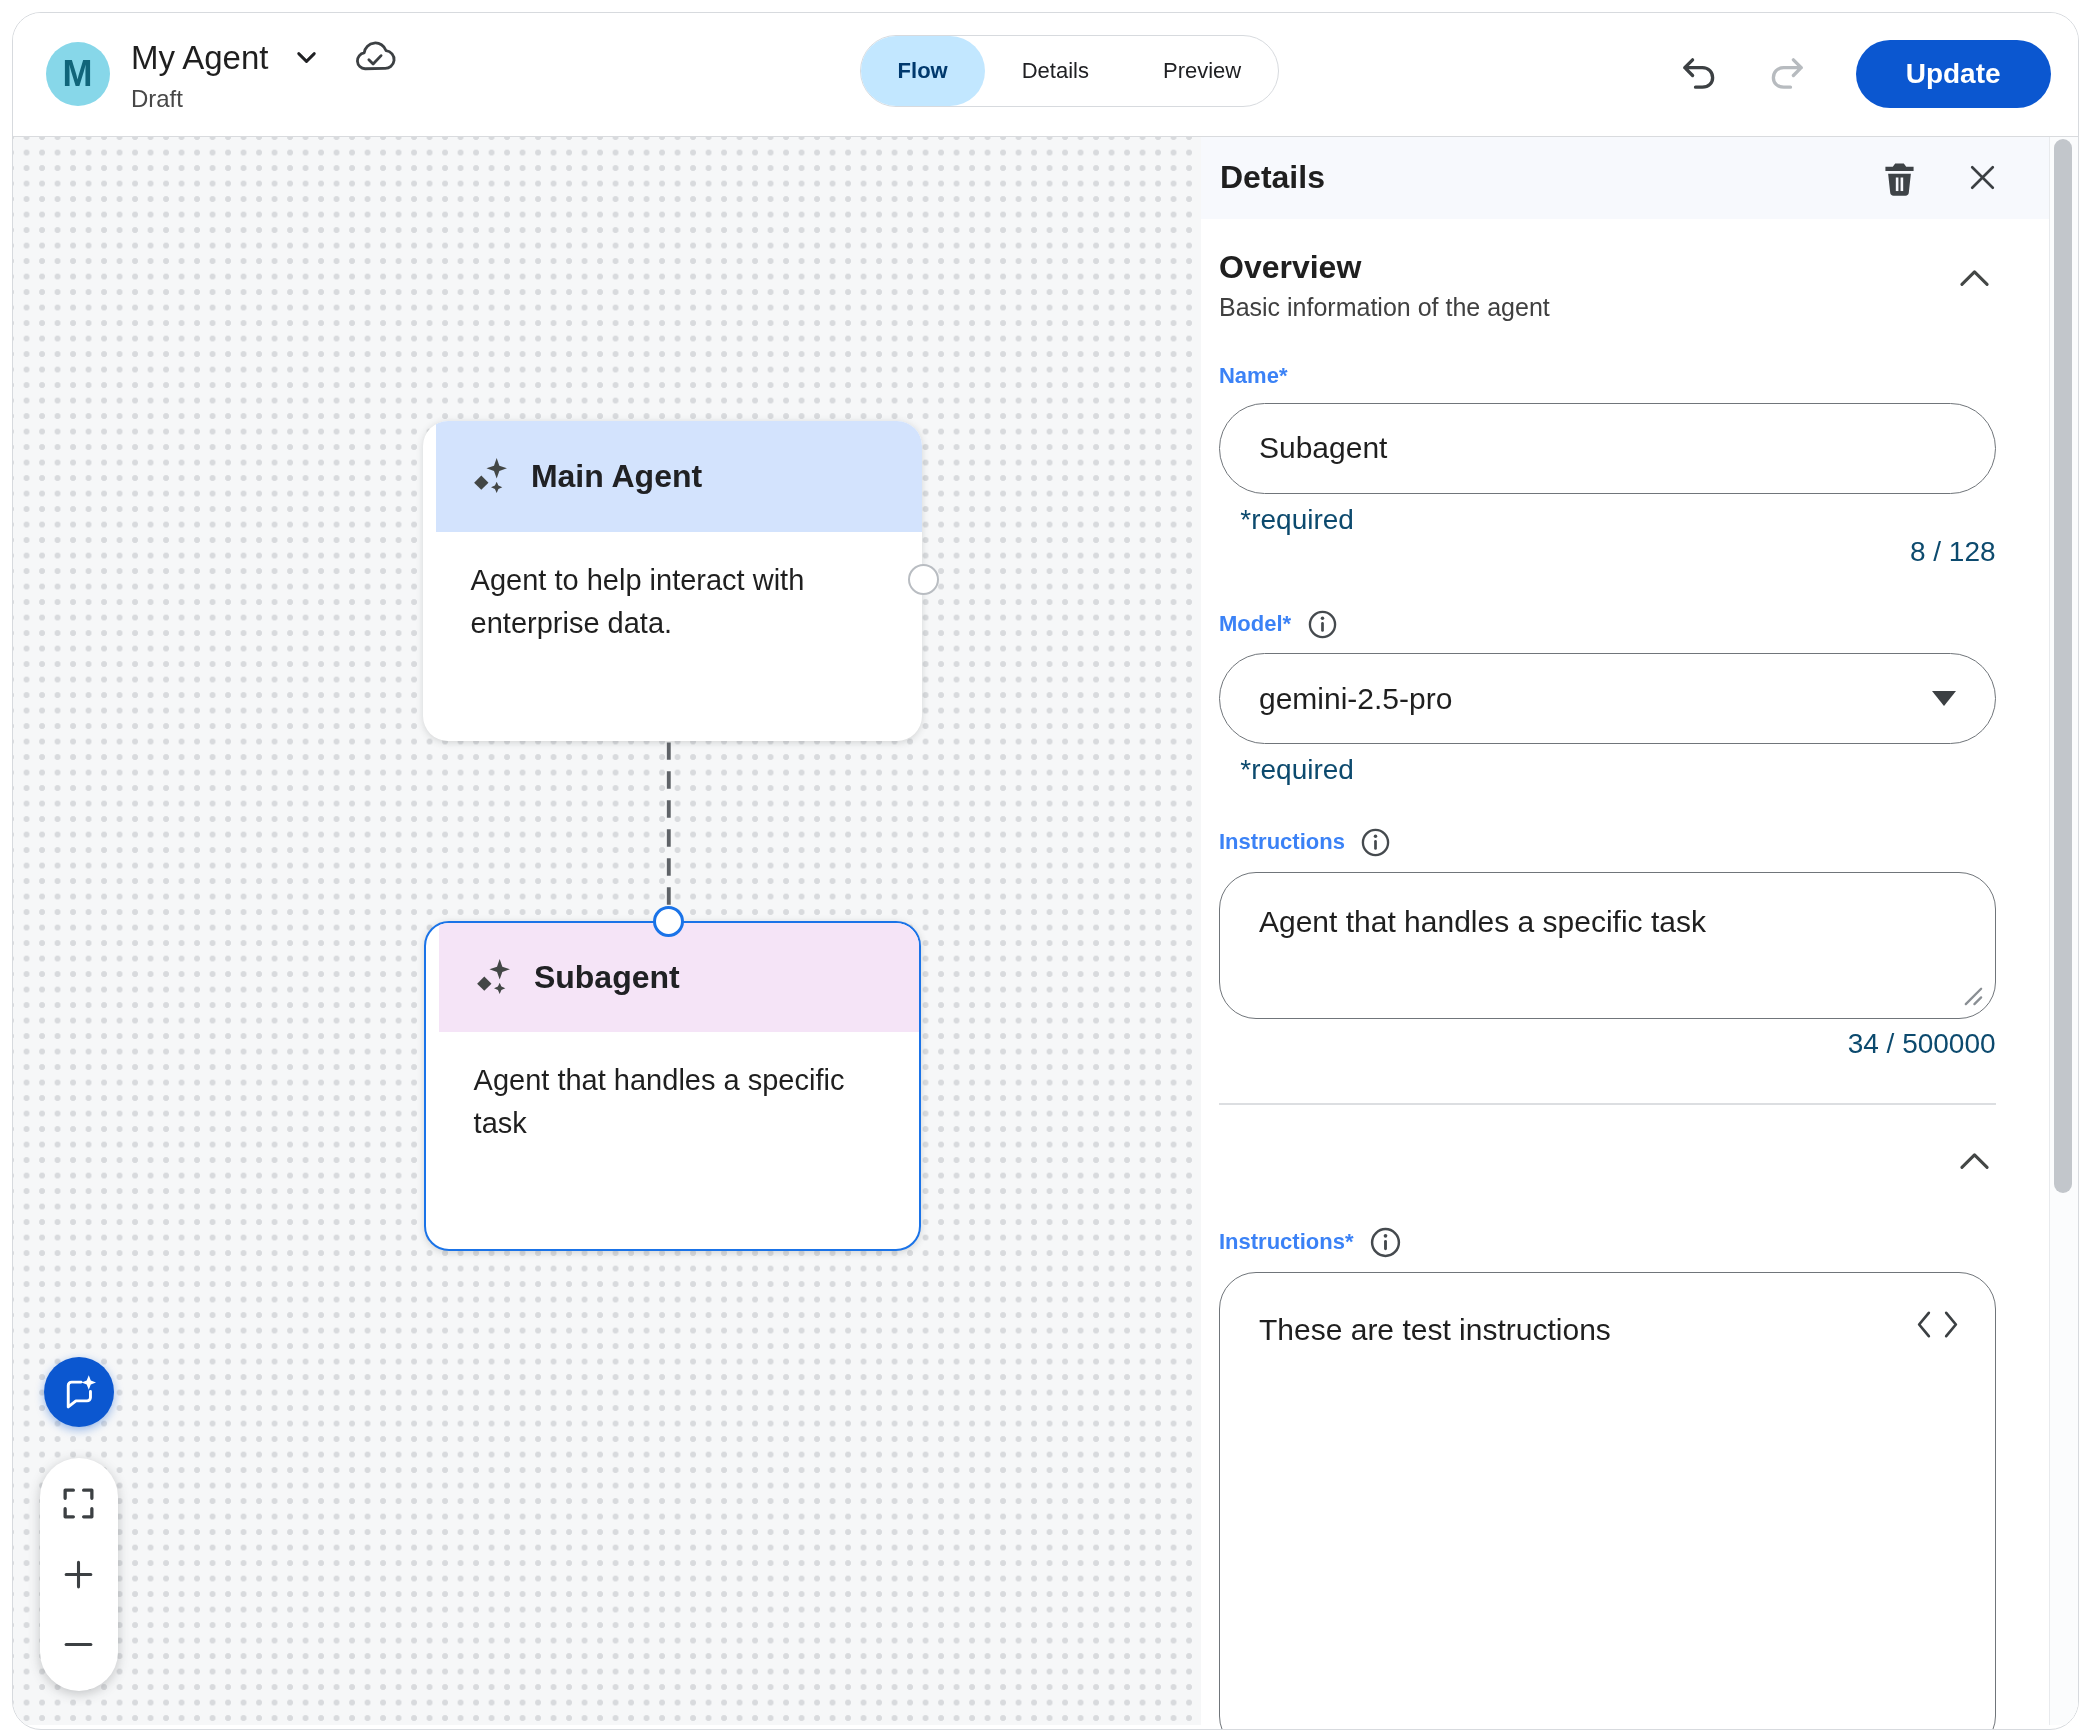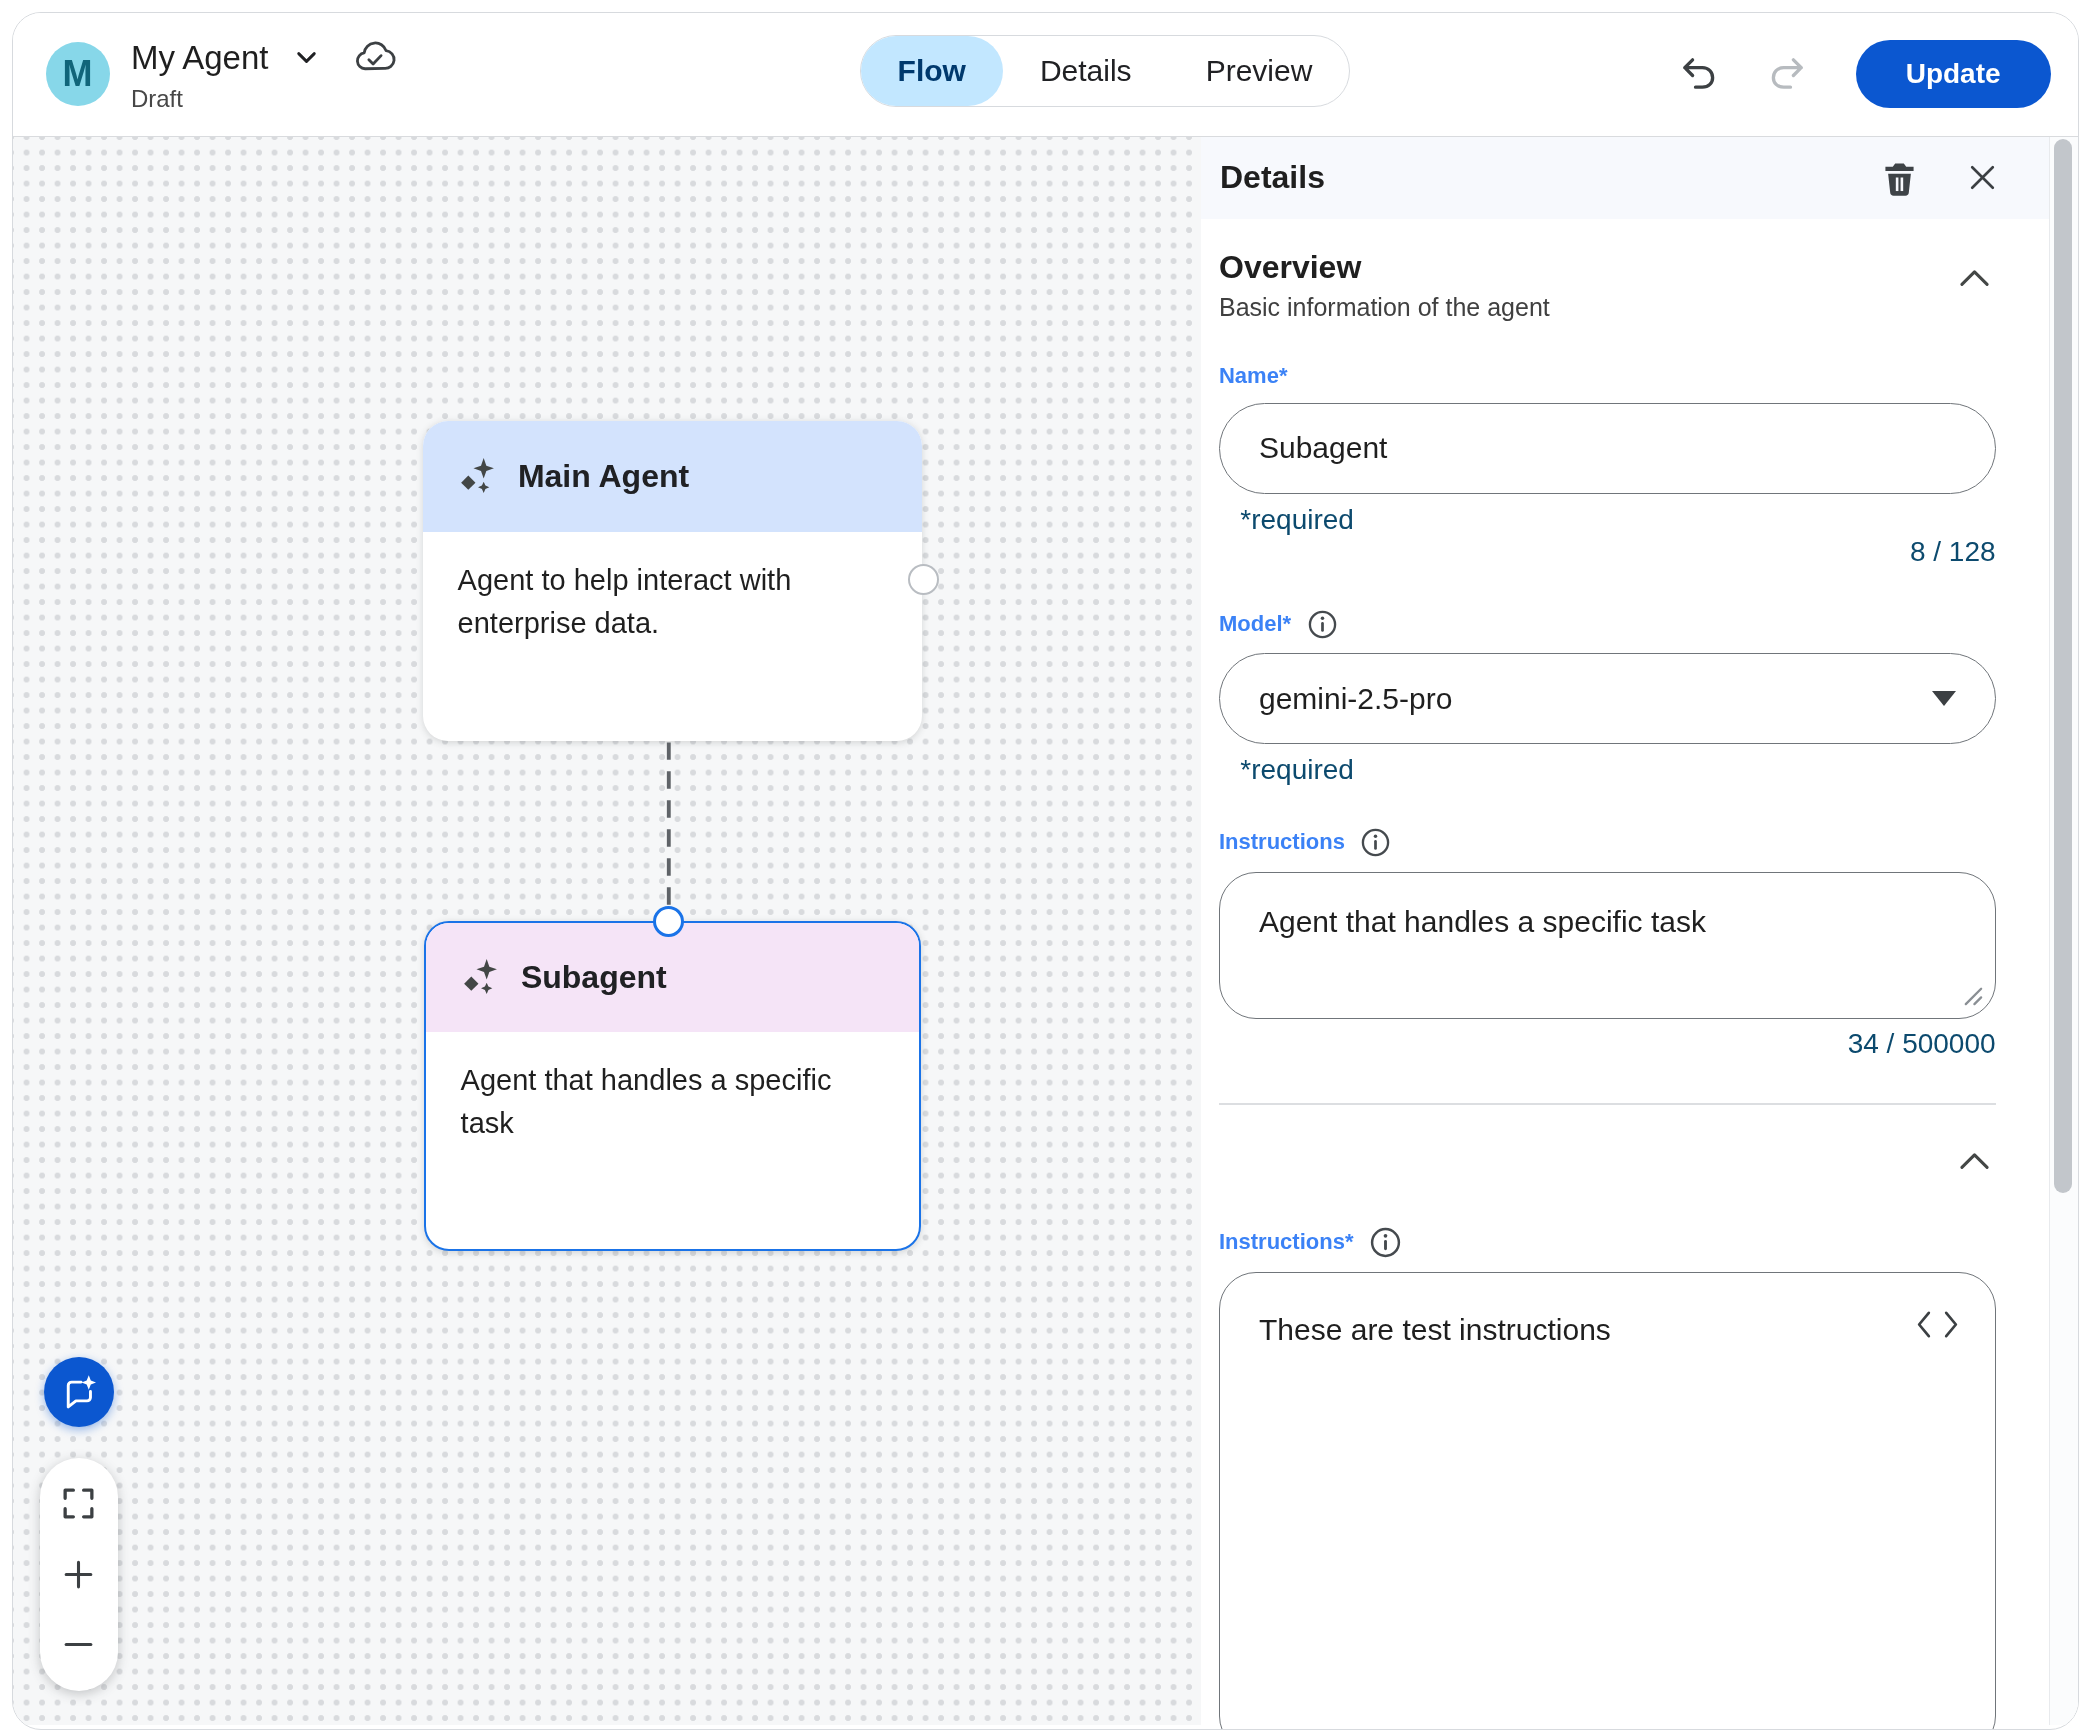--- a/index.html
+++ b/index.html
@@ -22,36 +22,36 @@
   .title-block { margin-left:21.3px; }
   .title-row { display:flex; align-items:center; }
   .app-title { font-size:33px; font-weight:normal; color:#1f1f1f; }
   .title-chevron { margin-left:21.3px; display:flex; align-items:center; cursor:pointer; }
   .cloud-icon { margin-left:29px; display:flex; align-items:center; }
   .app-status { font-size:24px; color:#474747; margin-top:4.9px; }
   .tabs {
     position:absolute; left:847px; top:22px; height:72px; display:flex; align-items:stretch;
     border:1.9px solid #d7dade; border-radius:39px; background:#fff;
   }
-  .tab { display:flex; align-items:center; padding:0 37px; font-size:30px; color:#202124; cursor:pointer; border-radius:39px; }
+  .tab { display:flex; align-items:center; padding:0 37px; font-size:22px; color:#202124; cursor:pointer; border-radius:39px; }
   .tab.active { background:#c2e7ff; color:#00396d; font-weight:bold; }
   .tb-right { position:absolute; right:27px; top:0; height:100%; display:flex; align-items:center; gap:39px; }
   .icon-btn { width:54px; height:54px; display:flex; align-items:center; justify-content:center; border:none; background:transparent; cursor:pointer; padding:0; }
   .update-btn {
     height:68px; padding:0 50px; border:none; border-radius:34px; background:#0b57d0; color:#fff;
     font-size:28px; font-weight:bold; font-family:"Liberation Sans", sans-serif; cursor:pointer;
   }
   
   .main { display:flex; height:1588px; }
   .canvas {
     position:relative; flex:1; overflow:hidden; background-color:#f6f7f8;
     background-image:radial-gradient(circle, #d8dadd 2.7px, transparent 3.2px);
     background-size:15.5px 15.5px; background-position:5.8px 7.8px;
   }
-  .node { position:absolute; border-radius:25px; background:#fff; box-shadow:0 1.9px 7.8px rgba(60,64,67,.18); overflow:hidden; }
+  .node { position:absolute; border-radius:25px; background:#fff; box-shadow:0 1.9px 7.8px rgba(60,64,67,.18); overflow:hidden;padding-left:13px; }
   .node-header { height:111px; display:flex; align-items:center; padding:0 33px; gap:21.3px; font-size:32px; font-weight:bold; color:#202124; }
   .node-body { padding:27px 35px; font-size:29px; line-height:1.5; color:#1f1f1f; }
   .node-main { left:410px; top:284px; width:499px; height:320px; }
   .node-main .node-header { background:#d3e3fd; }
   .node-sub { left:411px; top:784px; width:497px; height:330px; border:2.9px solid #1a73e8; }
   .node-sub .node-header { background:#f5e4f7; height:109px; }
   .connector { position:absolute; width:31px; height:31px; border-radius:50%; background:#fff; z-index:2; }
   .connector-right { left:895px; top:427px; border:2.9px solid #b9bdc2; }
   .connector-top { left:640px; top:769px; border:3.9px solid #1a73e8; }
   .dash-line { position:absolute; left:650px; top:605px; width:11.6px; height:165px; z-index:1; }

